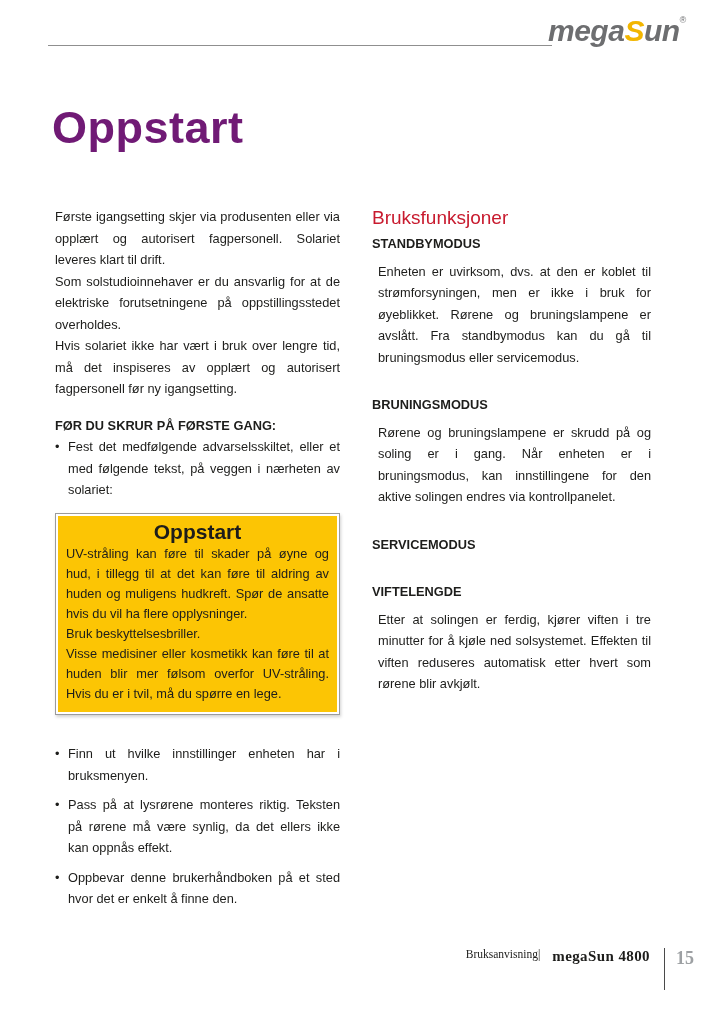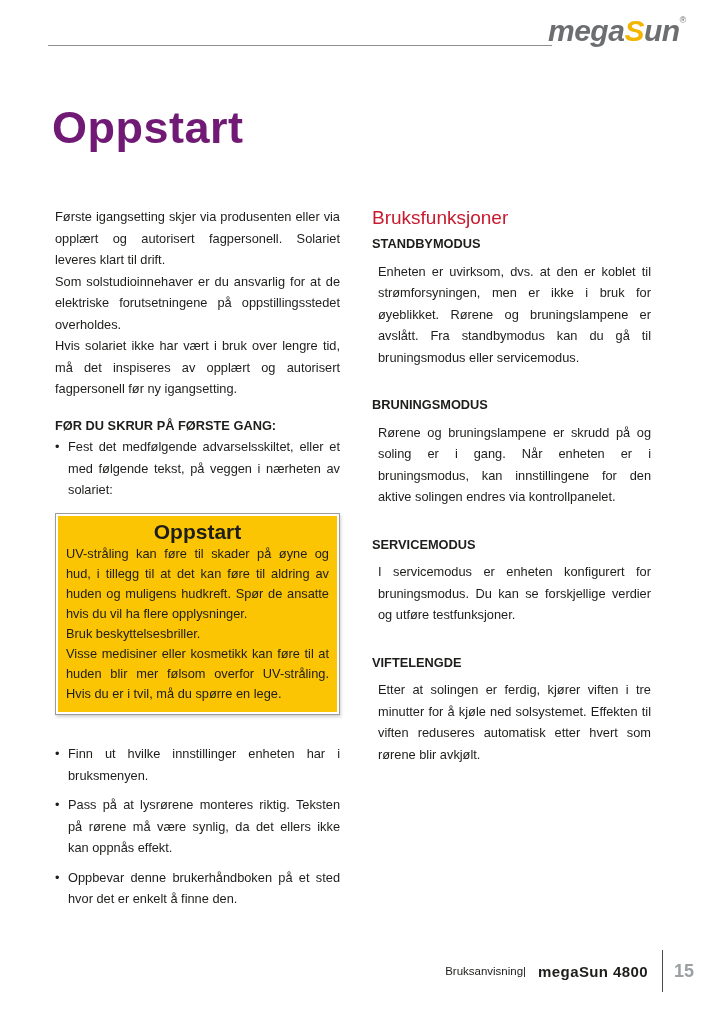--- a/index.html
+++ b/index.html
@@ -37,21 +37,21 @@
   .bullets { margin-top:28px; display:flex; flex-direction:column; gap:8px; }
 
   
   .red-heading { color:var(--red, #c81a2e); font-size:19px; font-weight:normal; margin:0 0 3px 0; line-height:24px; }
   .modus-section { margin-top:26px; }
   .modus-section.first { margin-top:0; }
   .modus-title { font-weight:bold; margin:0; }
   .modus-body { margin:6px; text-align:justify; }
 
   
-  .footer { position:absolute; top:948px; right:30px; height:46px; display:flex; align-items:center; }
+  .footer { position:absolute; top:948px; right:30px; height:46px; display:flex; align-items:flex-start;font-family:Liberation Serif, serif; }
   .footer-label { font-size:11.5px; color:#1d1d1b; }
   .footer-title { font-size:15px; font-weight:bold; margin-left:12px; letter-spacing:0.4px; color:#1d1d1b; }
   .footer-divider { width:1px; height:42px; background:#4a4a4a; margin:0 11px 0 14px; }
   .footer-page { font-size:18px; font-weight:bold; color:#9da0a3; }
 </style>
 </head>
 <body>
 
 <div class="page" style="--red: #c81a2e; --logo-yellow: #f2b600; --warn-yellow: #fcc504;">
 
@@ -107,21 +107,20 @@
       <p class="modus-body">Enheten er uvirksom, dvs. at den er koblet til strømforsyningen, men er ikke i bruk for øyeblikket. Rørene og bruningslampene er avslått. Fra standbymodus kan du gå til bruningsmodus eller servicemodus.</p>
     </div>
 
     <div class="modus-section">
       <p class="modus-title">BRUNINGSMODUS</p>
       <p class="modus-body">Rørene og bruningslampene er skrudd på og soling er i gang. Når enheten er i bruningsmodus, kan innstillingene for den aktive solingen endres via kontrollpanelet.</p>
     </div>
 
     <div class="modus-section">
       <p class="modus-title">SERVICEMODUS</p>
-      <p class="modus-body">I servicemodus er enheten konfigurert for bruningsmodus. Du kan se forskjellige verdier og utføre testfunksjoner.</p>
     </div>
 
     <div class="modus-section">
       <p class="modus-title">VIFTELENGDE</p>
       <p class="modus-body">Etter at solingen er ferdig, kjører viften i tre minutter for å kjøle ned solsystemet. Effekten til viften reduseres automatisk etter hvert som rørene blir avkjølt.</p>
     </div>
   </div>
 
   <div class="footer">
     <span class="footer-label">Bruksanvisning|</span>

